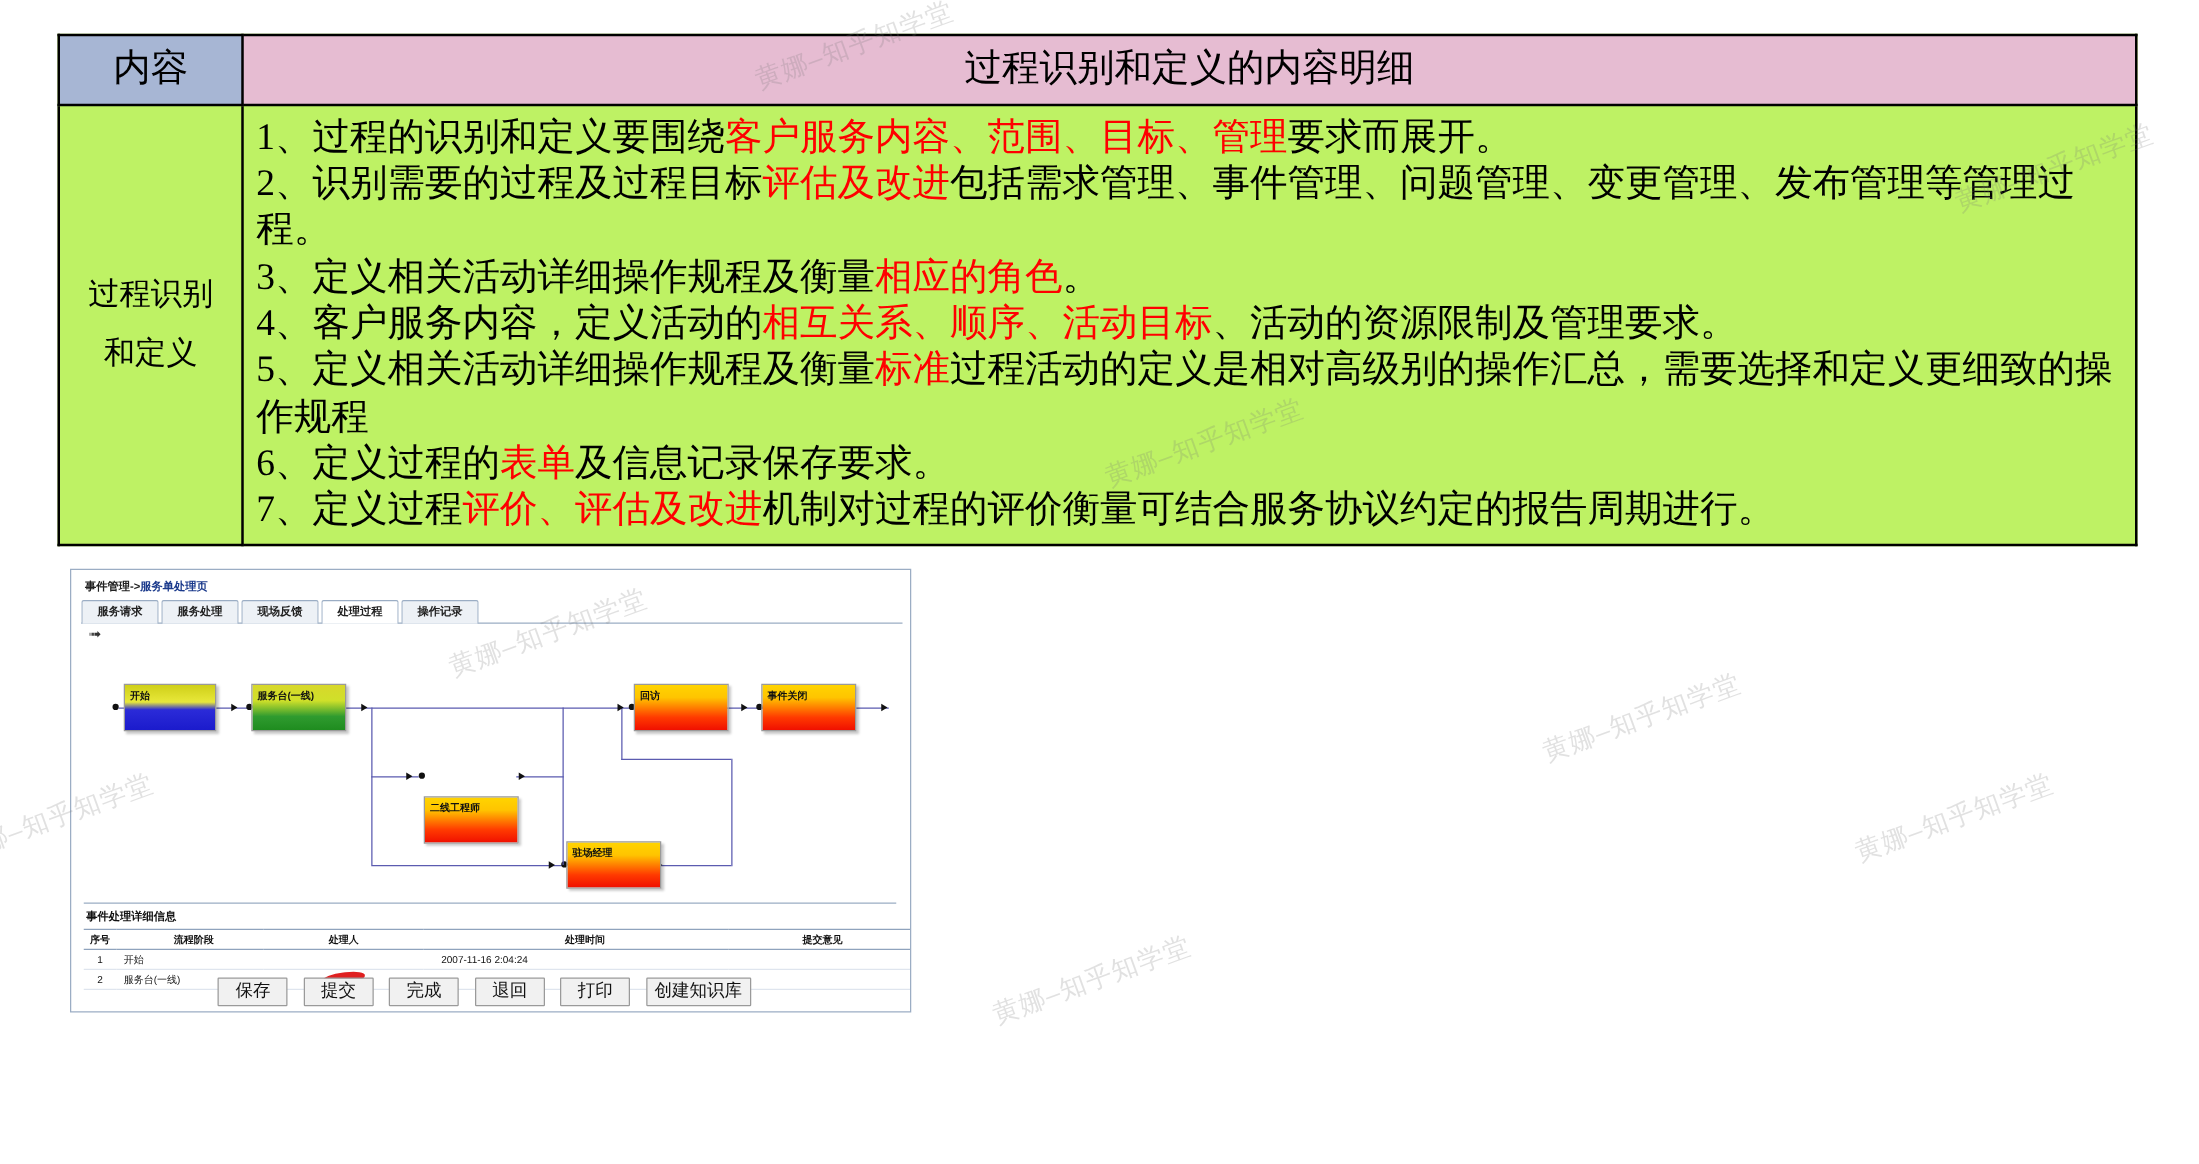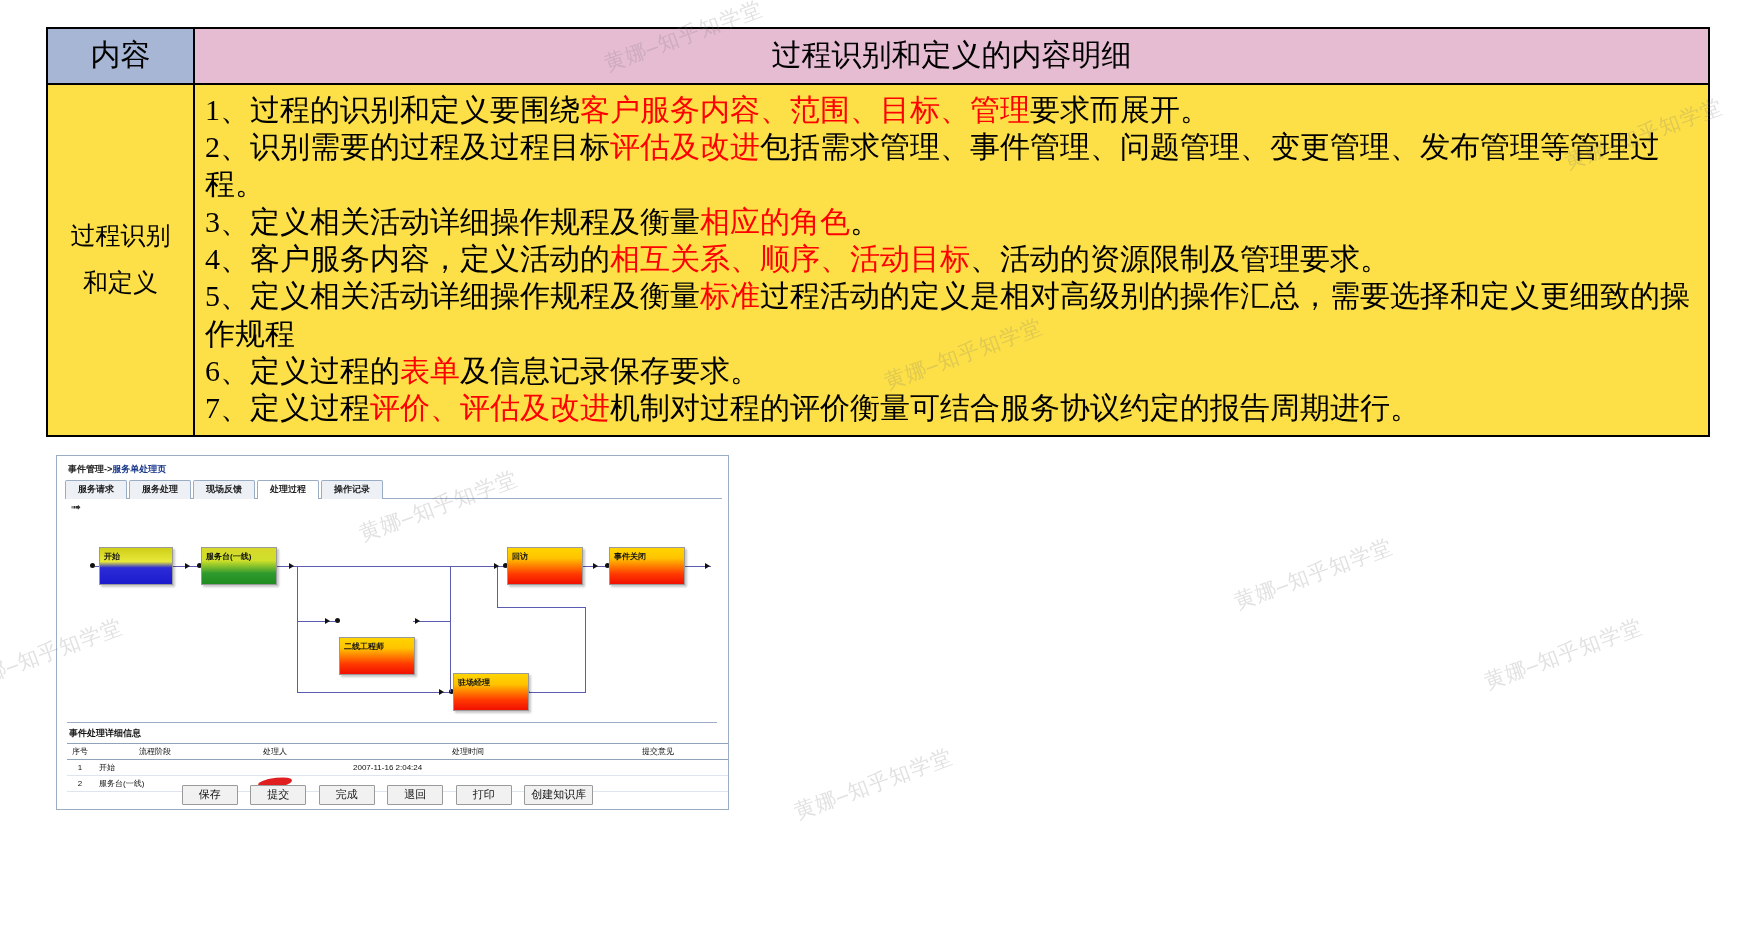--- a/index.html
+++ b/index.html
@@ -34,21 +34,21 @@
   .wm.w7{left:790px;top:770px;}
   .wm.w8{left:1480px;top:640px;}
 
   
   .doc-table{
     position:absolute;left:46px;top:27px;
     width:1664px;
     border-collapse:collapse;
     table-layout:fixed;
     z-index:5;
-    background:#fde047;
+    background:#bef264;
   }
   .doc-table td{
     border:2px solid #000;
     vertical-align:middle;
     padding:0;
   }
   .col-label{width:145px;}
   th.hdr-left,td.hdr-left{
     background:#a7b6d4;
     text-align:center;
@@ -171,21 +171,21 @@
     padding:2px 0 3px 2px;
   }
   table.dt{
     width:650px;border-collapse:collapse;
     font-size:8px;color:#111;
     table-layout:fixed;
   }
   table.dt th{
     border-top:1px solid #8fa3bd;
     border-bottom:1px solid #8fa3bd;
-    font-weight:normal;font-size:8px;
+    font-weight:bold;font-size:8px;
     padding:2px 0;text-align:center;
     background:#ffffff;
     margin-left:11px;
   }
   table.dt td{
     border-bottom:1px solid #dfe5ee;
     padding:2px 0;height:11px;
   }
   .c-no{width:26px;text-align:center;}
   .c-stage{width:112px;padding-left:6px !important;}
@@ -203,21 +203,21 @@
   .btnbar{
     position:absolute;left:0;right:0;bottom:4px;
     text-align:center;
     padding-right:10px;
   }
   .btn{
     display:inline-block;
     min-width:42px;
     margin:0 4px;
     padding:1px 6px 2px;
-    font-size:11px;color:#111;
+    font-size:14px;color:#111;
     background:#f1f1f1;
     border:1px solid #9a9a9a;
     border-radius:1px;
   }
 </style>
 </head>
 <body>
 
 <div class="wm w1">黄娜–知乎知学堂</div>
 <div class="wm w2">黄娜–知乎知学堂</div>

